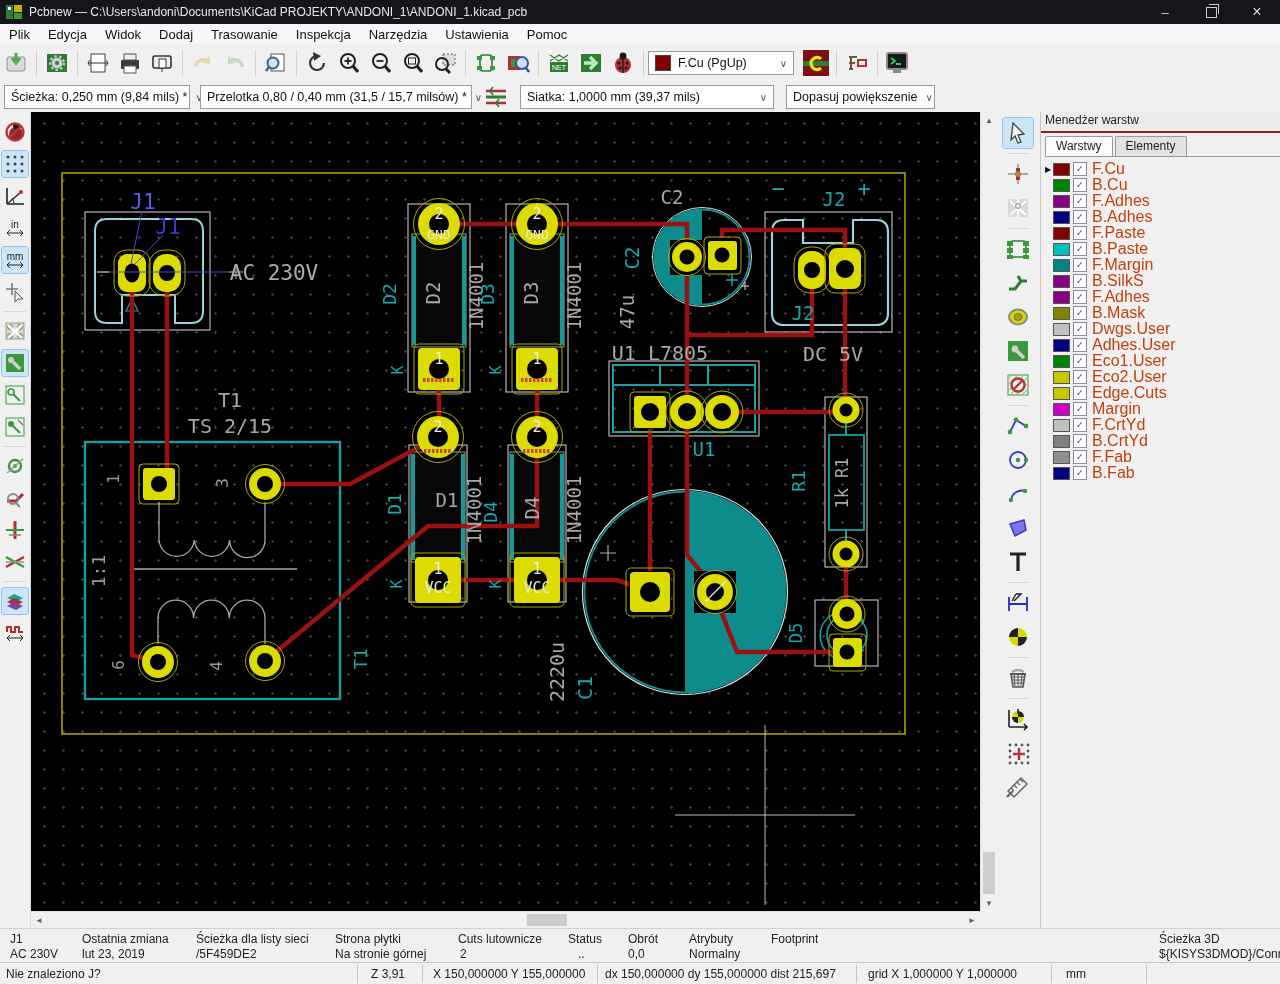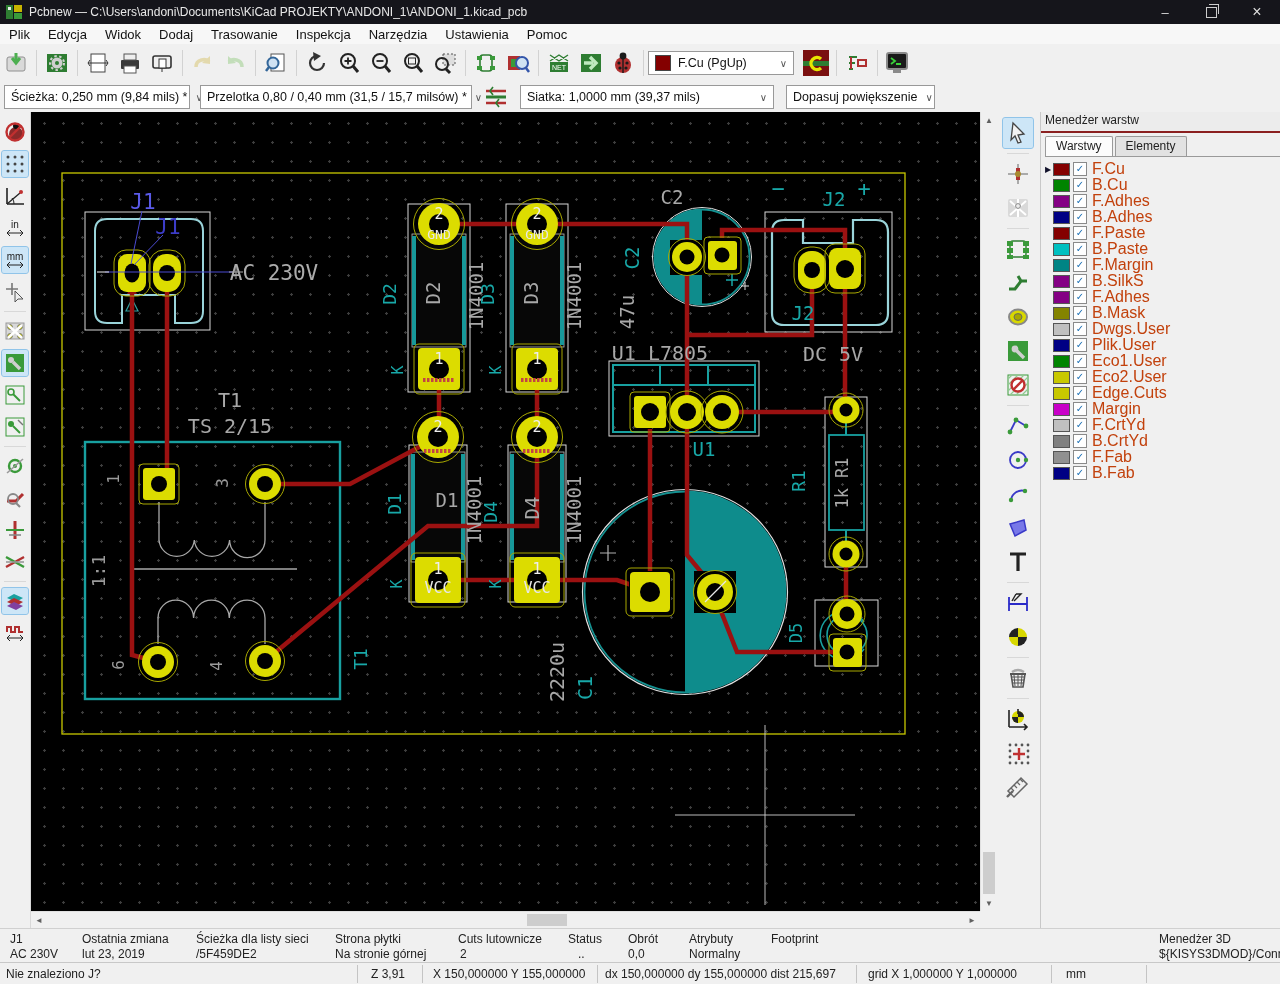--- a/index.html
+++ b/index.html
@@ -937,21 +937,21 @@
     <div class="lrow">
         <span class="lind"></span>
         <span class="sw" style="background: rgb(192, 192, 192);"></span>
         <span class="cb">✓</span>
         <span class="lname">Dwgs.User</span>
       </div>
     <div class="lrow">
         <span class="lind"></span>
         <span class="sw" style="background: rgb(0, 0, 132);"></span>
         <span class="cb">✓</span>
-        <span class="lname">Plik.User</span>
+        <span class="lname">Adhes.User</span>
       </div>
     <div class="lrow">
         <span class="lind"></span>
         <span class="sw" style="background: rgb(0, 132, 0);"></span>
         <span class="cb">✓</span>
         <span class="lname">Eco1.User</span>
       </div>
     <div class="lrow">
         <span class="lind"></span>
         <span class="sw" style="background: rgb(200, 200, 0);"></span>
@@ -1008,21 +1008,21 @@
   <span class="fv" style="left:335px">Na stronie górnej</span>
   <span class="fl" style="left:458px">Cuts lutownicze</span>
   <span class="fv" style="left:460px">2</span>
   <span class="fl" style="left:568px">Status</span>
   <span class="fv" style="left:578px">..</span>
   <span class="fl" style="left:628px">Obrót</span>
   <span class="fv" style="left:628px">0,0</span>
   <span class="fl" style="left:689px">Atrybuty</span>
   <span class="fv" style="left:689px">Normalny</span>
   <span class="fl" style="left:771px">Footprint</span>
-  <span class="fl" style="left:1159px">Menedżer 3D</span>
+  <span class="fl" style="left:1159px">Ścieżka 3D</span>
   <span class="fv" style="left:1159px">${KISYS3DMOD}/Conn</span>
 </div>
 
 <div class="abs" id="statusbar">
   <span class="sv" style="left:6px">Nie znaleziono J?</span>
   <div class="ssepv" style="left:357px"></div>
   <span class="sv" style="left:371px">Z 3,91</span>
   <div class="ssepv" style="left:422px"></div>
   <span class="sv" style="left:433px">X 150,000000  Y 155,000000</span>
   <div class="ssepv" style="left:597px"></div>

